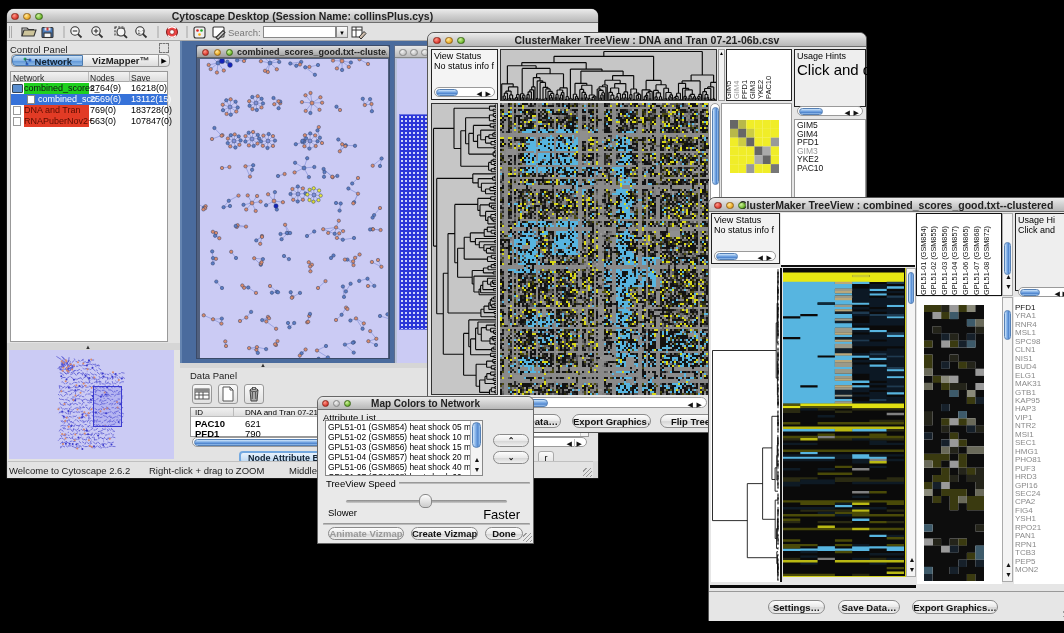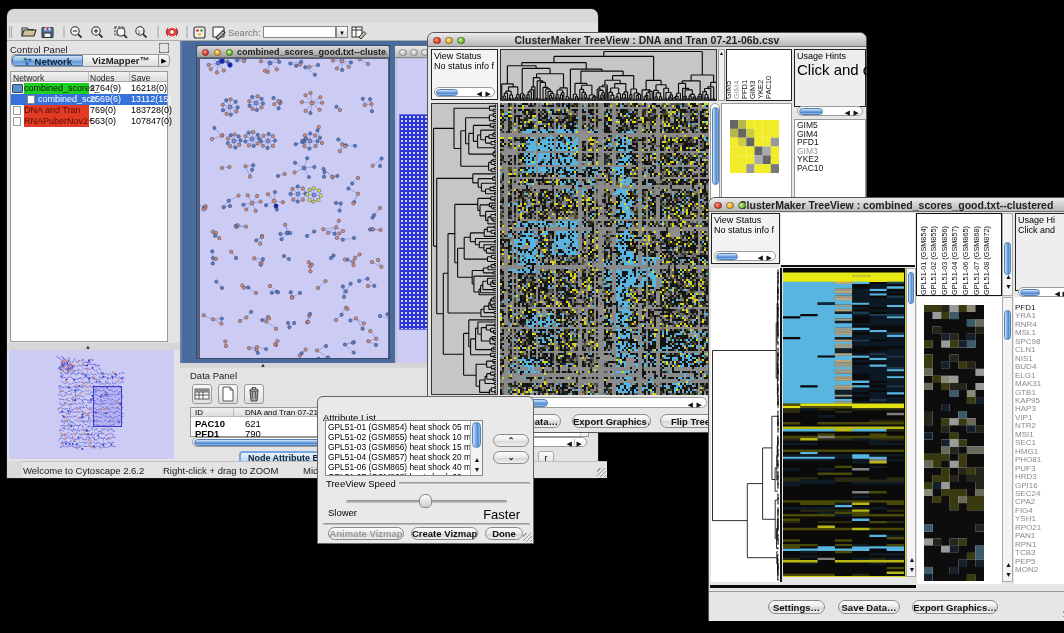--- a/index.html
+++ b/index.html
@@ -17,20 +17,23 @@
  background:linear-gradient(#cfe6fb,#76a7e3 45%,#5388cf 70%,#9cc4ef);border:.5px solid #5580b5;}
 .sbarrows{position:absolute;font-size:7px;color:#111;letter-spacing:0;line-height:9px;}
 .pillbtn{position:absolute;background:linear-gradient(#fdfdfd,#e9e9e9 50%,#d6d6d6 55%,#efefef);
  border:1px solid #8a8a8a;border-radius:999px;font-size:10px;font-weight:bold;color:#111;
  text-align:center;white-space:nowrap;overflow:hidden;}
 .etch{border:1px solid #bbb;border-top:1px solid #999;}
 </style></head>
 <body>
 
 <div class="abs" id="main" style="left:7px;top:9px;width:591px;height:469px;background:#d9d9d9;border-radius:7px 7px 0 0;z-index:1;box-shadow:0 0 0 .5px #333;">
+  <div class="win-title">Cytoscape Desktop (Session Name: collinsPlus.cys)
+    <div class="tl r" style="left:4px;"></div><div class="tl y" style="left:16px;"></div><div class="tl g" style="left:28px;"></div>
+  </div>
 
   <div class="abs" style="left:0;top:14px;width:591px;height:18px;background:#e2e2e2;border-bottom:1px solid #aaa;">
     <div class="abs" style="left:2px;top:3px;width:1px;height:12px;background:#aaa;"></div>
     <div class="abs" style="left:4px;top:3px;width:1px;height:12px;background:#aaa;"></div>
 
 <svg class="abs" style="left:13px;top:1px" width="348" height="16" viewBox="0 0 348 16" fill="none" stroke="#333" stroke-width="1.1">
 
   <path d="M2 12 L4 6 L16 6 L14 12 Z" fill="#cdc49a"></path>
         <path d="M2 12 L2 4 L7 4 L8.5 5.5 L14 5.5" fill="none"></path>
 
@@ -1726,21 +1729,21 @@
       <div class="aquathumb" style="left:1px;width:340px;"></div>
       <div class="sbarrows" style="right:14px;top:1px;">◀</div>
       <div class="sbarrows" style="right:4px;top:1px;">▶</div>
       <div class="abs" style="right:11px;top:1px;width:1px;height:8px;background:#bbb;"></div>
     </div>
 
     <div class="abs" style="left:59px;top:83px;width:110px;height:13px;background:linear-gradient(#e8f2fc,#bcd8f2);border:2px solid #74a9e0;border-radius:4px;font-size:9px;font-weight:bold;text-align:center;line-height:10px;color:#123;">Node Attribute Brows</div>
     <div class="abs" style="left:358px;top:83px;width:16px;height:13px;background:linear-gradient(#fafafa,#e2e2e2);border:1px solid #aaa;border-radius:3px;font-size:9px;line-height:12px;text-align:center;">r</div>
   </div>
 
-  <div class="abs" style="left:15px;top:452px;width:585px;height:17px;background:#e3e3e3;border-top:1px solid #c0c0c0;">
+  <div class="abs" style="left:1px;top:452px;width:585px;height:17px;background:#e3e3e3;border-top:1px solid #c0c0c0;">
     <div class="abs" style="left:1px;top:3px;font-size:9.5px;color:#222;">Welcome to Cytoscape 2.6.2</div>
     <div class="abs" style="left:141px;top:3px;font-size:9.5px;color:#222;">Right-click + drag to ZOOM</div>
     <div class="abs" style="left:281px;top:3px;font-size:9.5px;color:#222;">Middle-c</div>
     <div class="abs" style="right:1px;bottom:1px;width:9px;height:9px;background:repeating-linear-gradient(135deg,transparent 0,transparent 2px,#999 2px,#999 3px);"></div>
   </div>
 </div>
 
 <div class="abs" id="tv1" style="left:427px;top:32px;width:440px;height:401px;background:#e6e6e6;z-index:2;border:1px solid #555;border-radius:7px 7px 0 0;">
   <div class="win-title">ClusterMaker TreeView : DNA and Tran 07-21-06b.csv
     <div class="tl r" style="left:5px;"></div><div class="tl y" style="left:17px;"></div><div class="tl g" style="left:29px;"></div>
@@ -1981,20 +1984,25 @@
 
   <div class="abs" style="left:0;top:393px;width:366px;height:30px;background:#e6e6e6;border-top:1px solid #999;">
     <div class="pillbtn" style="left:59px;top:8px;width:57px;height:14px;line-height:13px;font-size:9.5px;">Settings…</div>
     <div class="pillbtn" style="left:129px;top:8px;width:62px;height:14px;line-height:13px;font-size:9.5px;">Save Data…</div>
     <div class="pillbtn" style="left:203px;top:8px;width:86px;height:14px;line-height:13px;font-size:9.5px;">Export Graphics…</div>
     <div class="abs" style="right:2px;bottom:2px;width:10px;height:10px;background:repeating-linear-gradient(135deg,transparent 0,transparent 2px,#999 2px,#999 3px);"></div>
   </div>
 </div>
 
 <div class="abs" id="dlg" style="left:317px;top:396px;width:217px;height:148px;background:#e9e9e9;z-index:4;border:1px solid #666;border-radius:6px 6px 0 0;">
+  <div class="win-title" style="height:13px;line-height:13px;font-size:10px;border-radius:6px 6px 0 0;">Map Colors to Network
+    <div class="tl r" style="left:4px;top:3px;width:7px;height:7px;"></div>
+    <div class="tl gr" style="left:15px;top:3px;width:7px;height:7px;"></div>
+    <div class="tl g" style="left:26px;top:3px;width:7px;height:7px;"></div>
+  </div>
   <div class="abs" style="left:5px;top:15px;font-size:9.5px;">Attribute List</div>
   <div class="abs" style="left:7px;top:23px;width:158px;height:56px;background:#fff;border:1px solid #888;overflow:hidden;padding:1px 0 0 2px;">
     <div style="height:10px;font-size:8.4px;white-space:nowrap;">GPL51-01 (GSM854) heat shock 05 min</div>
       <div style="height:10px;font-size:8.4px;white-space:nowrap;">GPL51-02 (GSM855) heat shock 10 min</div>
       <div style="height:10px;font-size:8.4px;white-space:nowrap;">GPL51-03 (GSM856) heat shock 15 min</div>
       <div style="height:10px;font-size:8.4px;white-space:nowrap;">GPL51-04 (GSM857) heat shock 20 min</div>
       <div style="height:10px;font-size:8.4px;white-space:nowrap;">GPL51-06 (GSM865) heat shock 40 min</div>
       <div style="height:10px;font-size:8.4px;white-space:nowrap;">GPL51-07 (GSM868) heat shock 60 min</div>
   </div>
   <div class="abs" style="left:152px;top:24px;width:12px;height:54px;background:#f4f4f4;border-left:1px solid #bbb;">

